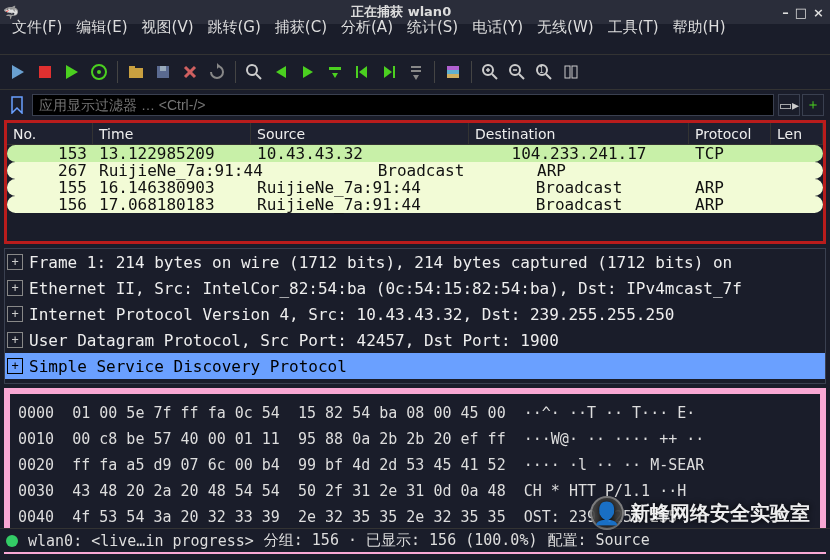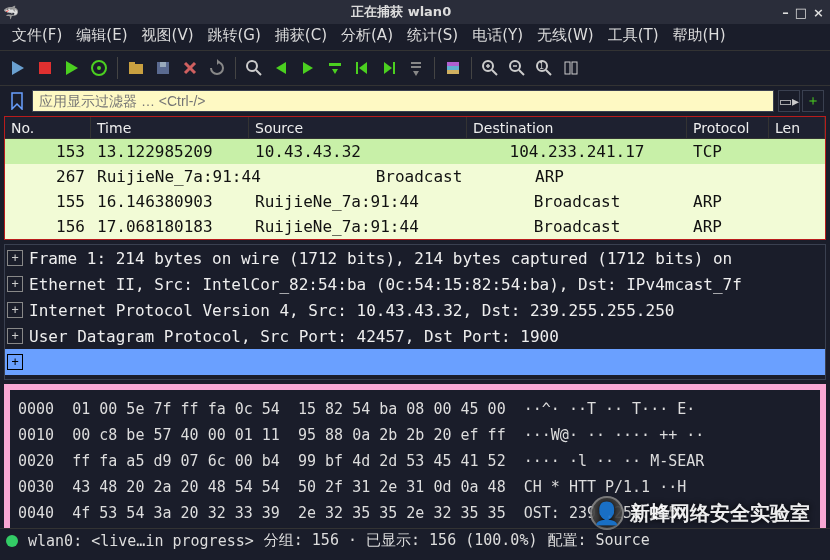--- a/index.html
+++ b/index.html
@@ -20,22 +20,22 @@
     align-items: center;
     font-size: 13px;
   }
   .titlebar .icon { width: 18px; text-align:center; margin-left:2px; }
   .titlebar .title { flex:1; text-align:center; font-weight:bold; }
   .titlebar .wincontrols { display:flex; gap:6px; margin-right:6px; font-weight:bold; }
   .titlebar .wincontrols span { cursor:pointer; }
   .menubar {
     height: 26px;
     display:flex;
-    align-items:flex-start;
-    padding: 0 6px;
+    align-items:flex-end;
+    padding: 15px 6px;
     gap: 2px;
   }
   .menubar .menuitem {
     padding: 2px 6px;
     color: #ddd;
     font-size: 15px;
     cursor:pointer;
   }
   .toolbar {
     height: 36px;
@@ -61,36 +61,36 @@
     gap:4px;
   }
   .filterbar .bmk {
     width:22px;height:22px;
     display:flex;align-items:center;justify-content:center;
     color:#6aa0ff;
     cursor:pointer;
   }
   .filterbar input {
     flex:1;
-    background:#fef9c3;
+    background:#000000;
     border:1px solid #3a4050;
     color:#888;
     padding:3px 6px;
     font-size: 14px;
     height:22px;
   }
   .filterbar .tail {
     display:flex; gap:2px;
   }
   .filterbar .tail span {
     width:22px;height:22px;display:flex;align-items:center;justify-content:center;
     border:1px solid #3a4050; cursor:pointer;
   }
   .packetlist {
-    border:1px solid #b91c1c;
+    border:3px solid #b91c1c;
     margin: 0 4px;
     height: 124px;
     overflow:hidden;
   }
   .plhead {
     display:flex;
     background:#1e2130;
     color:#eee;
     font-size:14px;
     height:22px;
@@ -103,25 +103,26 @@
   .c-src { width:218px; }
   .c-dst { width:220px;text-align:center; }
   .c-proto { width:82px; }
   .c-len { flex:1; }
   .plbody {
     font-family: "DejaVu Sans Mono", Consolas, monospace;
     font-size: 16px;
   }
   .plrow {
     display:flex;
-    height:25px;
+    height:17px;
     align-items:center;
     background:#f2fbd6;
     color:#111;
     cursor:pointer;
+    border-radius:10px;
   }
   .plrow.sel { background:#c8f0a8; }
   .plrow div { padding:0 6px; white-space:nowrap; overflow:hidden;}
   .plrow .c-no { text-align:right; }
   .details {
     margin: 4px 4px 0 4px;
     border:1px solid #3a4050;
     height: 136px;
     font-family: "DejaVu Sans Mono", Consolas, monospace;
     font-size:16px;
@@ -405,20 +406,21 @@
     <div class="drow">
       <span class="exp">+</span>
       <span>Internet Protocol Version 4, Src: 10.43.43.32, Dst: 239.255.255.250</span>
     </div>
     <div class="drow">
       <span class="exp">+</span>
       <span>User Datagram Protocol, Src Port: 42457, Dst Port: 1900</span>
     </div>
     <div class="drow sel">
       <span class="exp">+</span>
+      <span>Simple Service Discovery Protocol</span>
     </div>
   </div>
 
 <div class="hexpane" id="hexpane">0000  01 00 5e 7f ff fa 0c 54  15 82 54 ba 08 00 45 00  ··^· ··T ·· T··· E·
 0010  00 c8 be 57 40 00 01 11  95 88 0a 2b 2b 20 ef ff  ···W@· ·· ···· ++ ··
 0020  ff fa a5 d9 07 6c 00 b4  99 bf 4d 2d 53 45 41 52  ···· ·l ·· ·· M-SEAR
 0030  43 48 20 2a 20 48 54 54  50 2f 31 2e 31 0d 0a 48  CH * HTT P/1.1 ··H
 0040  4f 53 54 3a 20 32 33 39  2e 32 35 35 2e 32 35 35  OST: 239 .255.255
 0050  2e 32 35 30 3a 31 39 30  30 0d 0a 4d 41 4e 3a               .250:190 0 ·MAN: </div>
 

